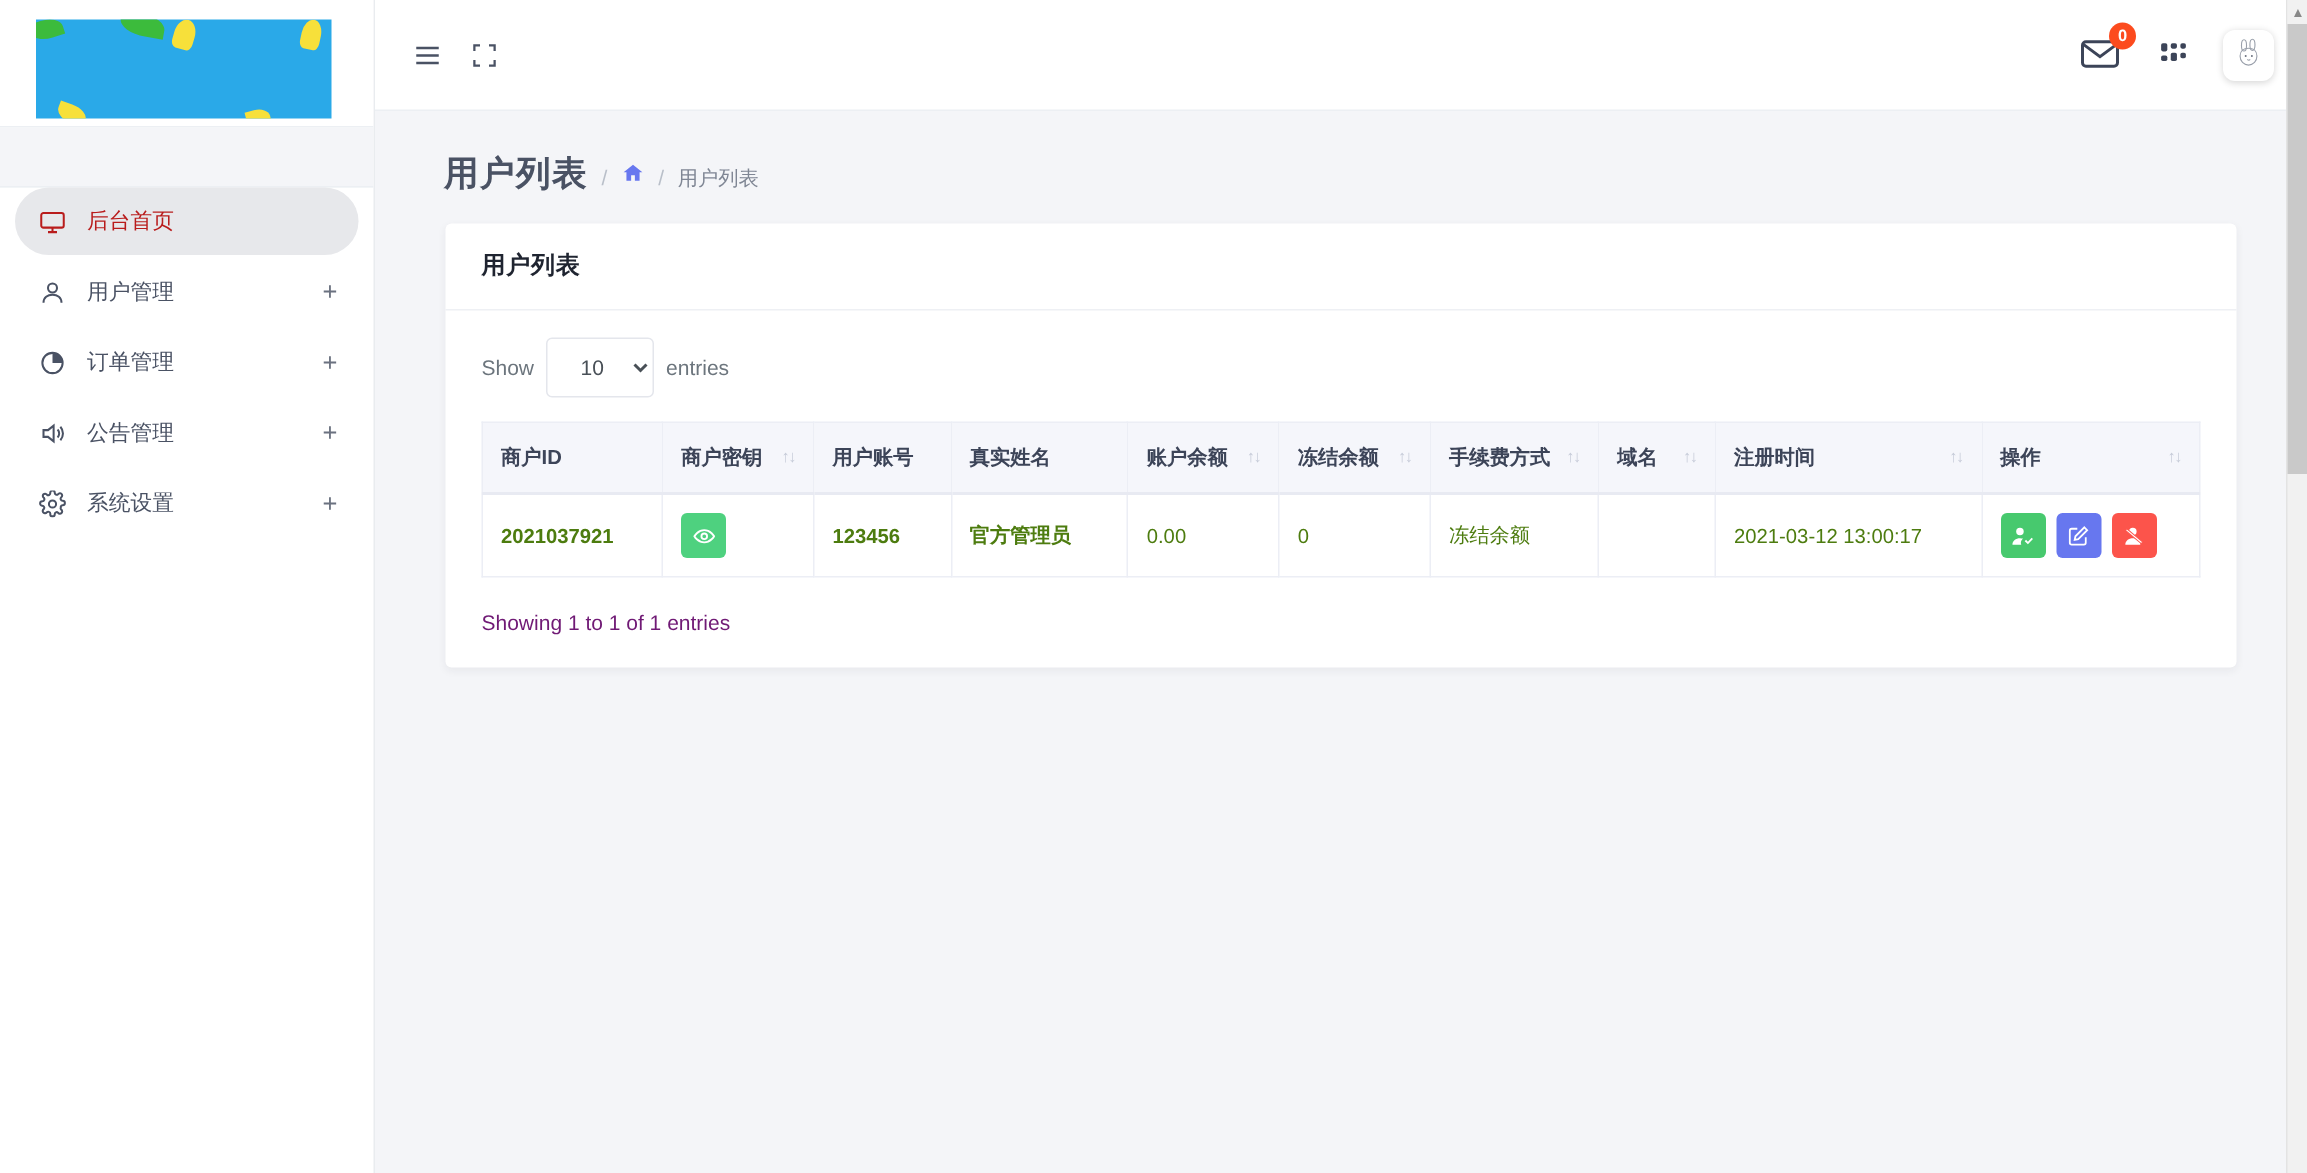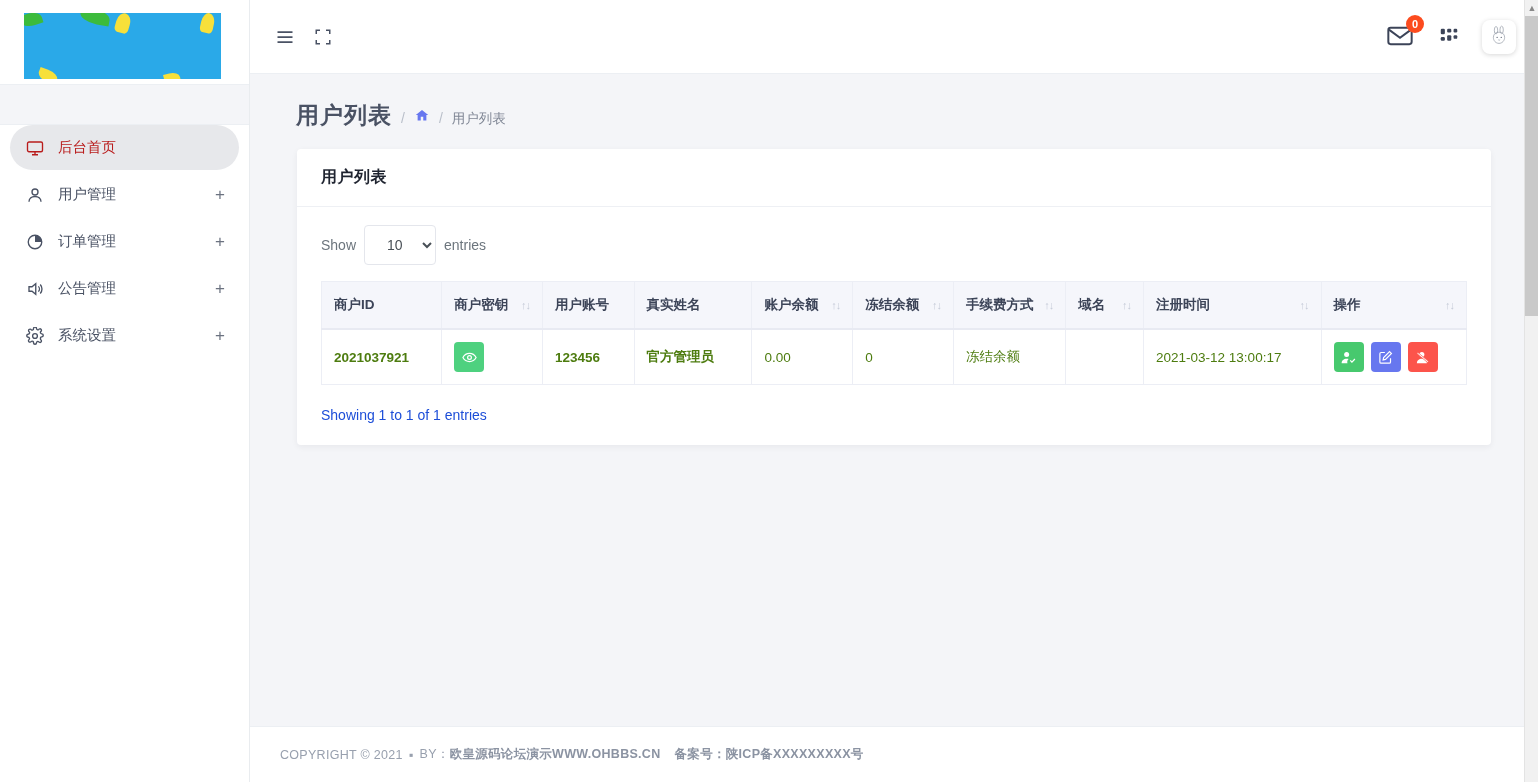--- a/index.html
+++ b/index.html
@@ -323,21 +323,21 @@
   .btn-indigo { background: #6777ef; }
   .btn-red { background: #fc544b; }
   .ops { display: flex; gap: 7px; }
 
   .dt-bottom {
     display: flex;
     align-items: center;
     justify-content: space-between;
     margin-top: 22px;
   }
-  .dt-info { font-size: 14px; color: #1d4ed8; }
+  .dt-info { font-size: 14px; color: #701a75; }
   .pager { display: flex; }
   .pg {
     min-width: 40px; height: 38px;
     padding: 0 14px;
     display: flex; align-items: center; justify-content: center;
     font-size: 14px;
     background: #fff;
     border: 1px solid #eef0f4;
     color: #adb5bd;
     cursor: pointer;
@@ -673,26 +673,19 @@
         </table>
 
         <div class="dt-bottom">
           <div class="dt-info">Showing 1 to 1 of 1 entries</div>
         </div>
 
       </div>
     </section>
   </div>
 
-  <footer class="footer">
-    <span>COPYRIGHT © 2021</span>
-    <span style="margin:0 6px;">▪</span>
-    <span>BY：</span>
-    <b>欧皇源码论坛演示WWW.OHBBS.CN</b>
-    <span style="margin-left:14px;"><b>备案号：陕ICP备XXXXXXXXX号</b></span>
-  </footer>
 
   <div class="scrollbar">
     <div class="scroll-up">▲</div>
     <div class="scroll-thumb"></div>
   </div>
 
 </div>
 
 </body></html>

